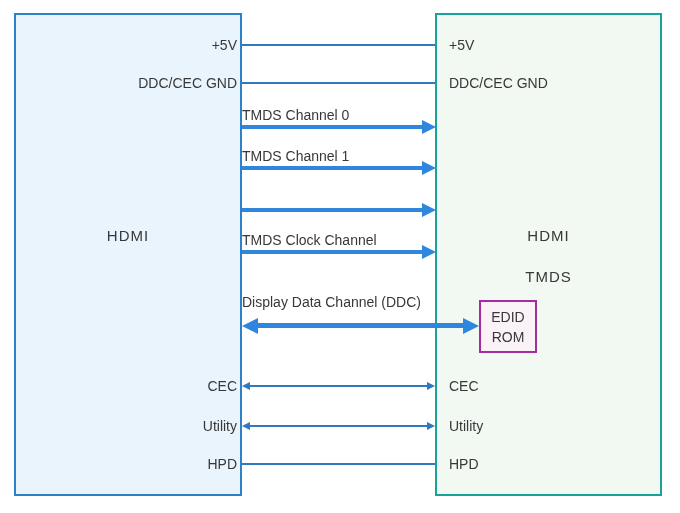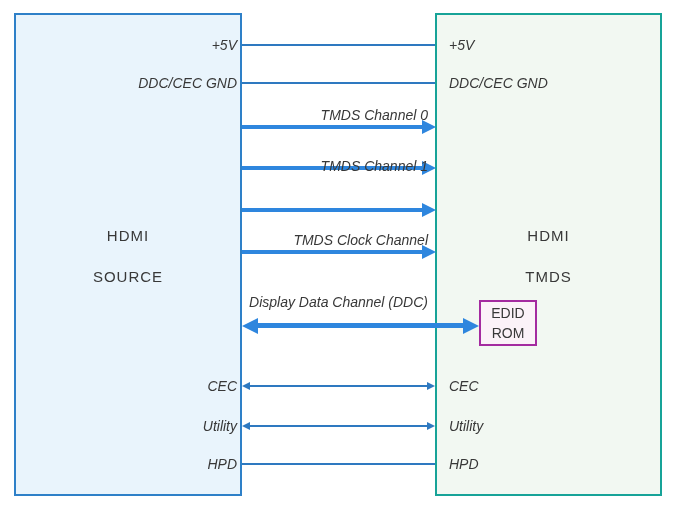--- a/index.html
+++ b/index.html
@@ -5,28 +5,28 @@
   html,body{margin:0;padding:0;background:#fff;}
   .canvas{
     position:relative;width:680px;height:513px;background:#ffffff;overflow:hidden;
     font-family:"Liberation Sans",sans-serif;color:var(--text,#383838);
   }
   .box{position:absolute;box-sizing:border-box;}
   .source-box{left:14px;top:13px;width:228px;height:483px;
     background:var(--source-fill,#E9F4FC);border:2px solid var(--source-border,#2E80C8);}
   .sink-box{left:435px;top:13px;width:227px;height:483px;
     background:var(--sink-fill,#F2F8F2);border:2px solid var(--sink-border,#17A398);}
-  .edid-box{left:479px;top:300px;width:58px;height:46px;
+  .edid-box{left:479px;top:300px;width:58px;height:53px;
     background:var(--edid-fill,#FBF2F8);border:2px solid var(--edid-border,#A42BA0);
     display:flex;flex-direction:column;align-items:center;justify-content:center;
     font-size:14px;line-height:20px;}
-  .lbl{position:absolute;height:20px;line-height:20px;font-size:14px;white-space:nowrap;font-style:italic;}
+  .lbl{position:absolute;height:20px;line-height:20px;font-size:14px;white-space:nowrap;}
   .pin-left{right:443px;text-align:right;}
   .pin-right{left:449px;text-align:left;}
-  .chan{left:242px;width:186px;text-align:right;}
+  .chan{left:242px;width:186px;text-align:left;}
   .title{position:absolute;height:20px;line-height:20px;font-size:15px;
     letter-spacing:1px;text-align:center;}
   .title.src{left:14px;width:228px;}
   .title.snk{left:435px;width:227px;}
   .hline{position:absolute;background:var(--line,#2E79C0);}
   .shaft{position:absolute;background:var(--arrow,#2E86DE);}
   .tri{position:absolute;width:0;height:0;}
   .tri.r-lg{border-top:7px solid transparent;border-bottom:7px solid transparent;
     border-left:14px solid var(--arrow,#2E86DE);}
   .tri.r-xl{border-top:8px solid transparent;border-bottom:8px solid transparent;
@@ -40,21 +40,20 @@
 </style>
 </head>
 <body>
 
 <div class="canvas">
 
   <div class="box source-box"></div>
   <div class="box sink-box"></div>
 
   <div class="title src" style="top:226px">HDMI</div>
-  <div class="title src" style="top:267px">SOURCE</div>
   <div class="title snk" style="top:226px">HDMI</div>
   <div class="title snk" style="top:267px">TMDS</div>
 
   <div class="hline" style="left:242px;top:44px;width:193px;height:2px"></div>
   <div class="hline" style="left:242px;top:82px;width:193px;height:2px"></div>
   <div class="hline" style="left:242px;top:463px;width:193px;height:2px"></div>
 
   <div class="shaft" style="left:242px;top:125px;width:180px;height:4px"></div>
   <div class="tri r-lg" style="left:422px;top:120px"></div>
 
@@ -85,21 +84,21 @@
   <div class="lbl pin-left" style="top:416px">Utility</div>
   <div class="lbl pin-left" style="top:454px">HPD</div>
 
   <div class="lbl pin-right" style="top:35px">+5V</div>
   <div class="lbl pin-right" style="top:73px">DDC/CEC GND</div>
   <div class="lbl pin-right" style="top:376px">CEC</div>
   <div class="lbl pin-right" style="top:416px">Utility</div>
   <div class="lbl pin-right" style="top:454px">HPD</div>
 
   <div class="lbl chan" style="top:105px">TMDS Channel 0</div>
-  <div class="lbl chan" style="top:156px">TMDS Channel 1</div>
+  <div class="lbl chan" style="top:146px">TMDS Channel 1</div>
   <div class="lbl chan" style="top:292px">Display Data Channel (DDC)</div>
   <div class="lbl chan" style="top:230px">TMDS Clock Channel</div>
 
   <div class="box edid-box">
     <div>EDID</div>
     <div>ROM</div>
   </div>
 
 </div>
 

